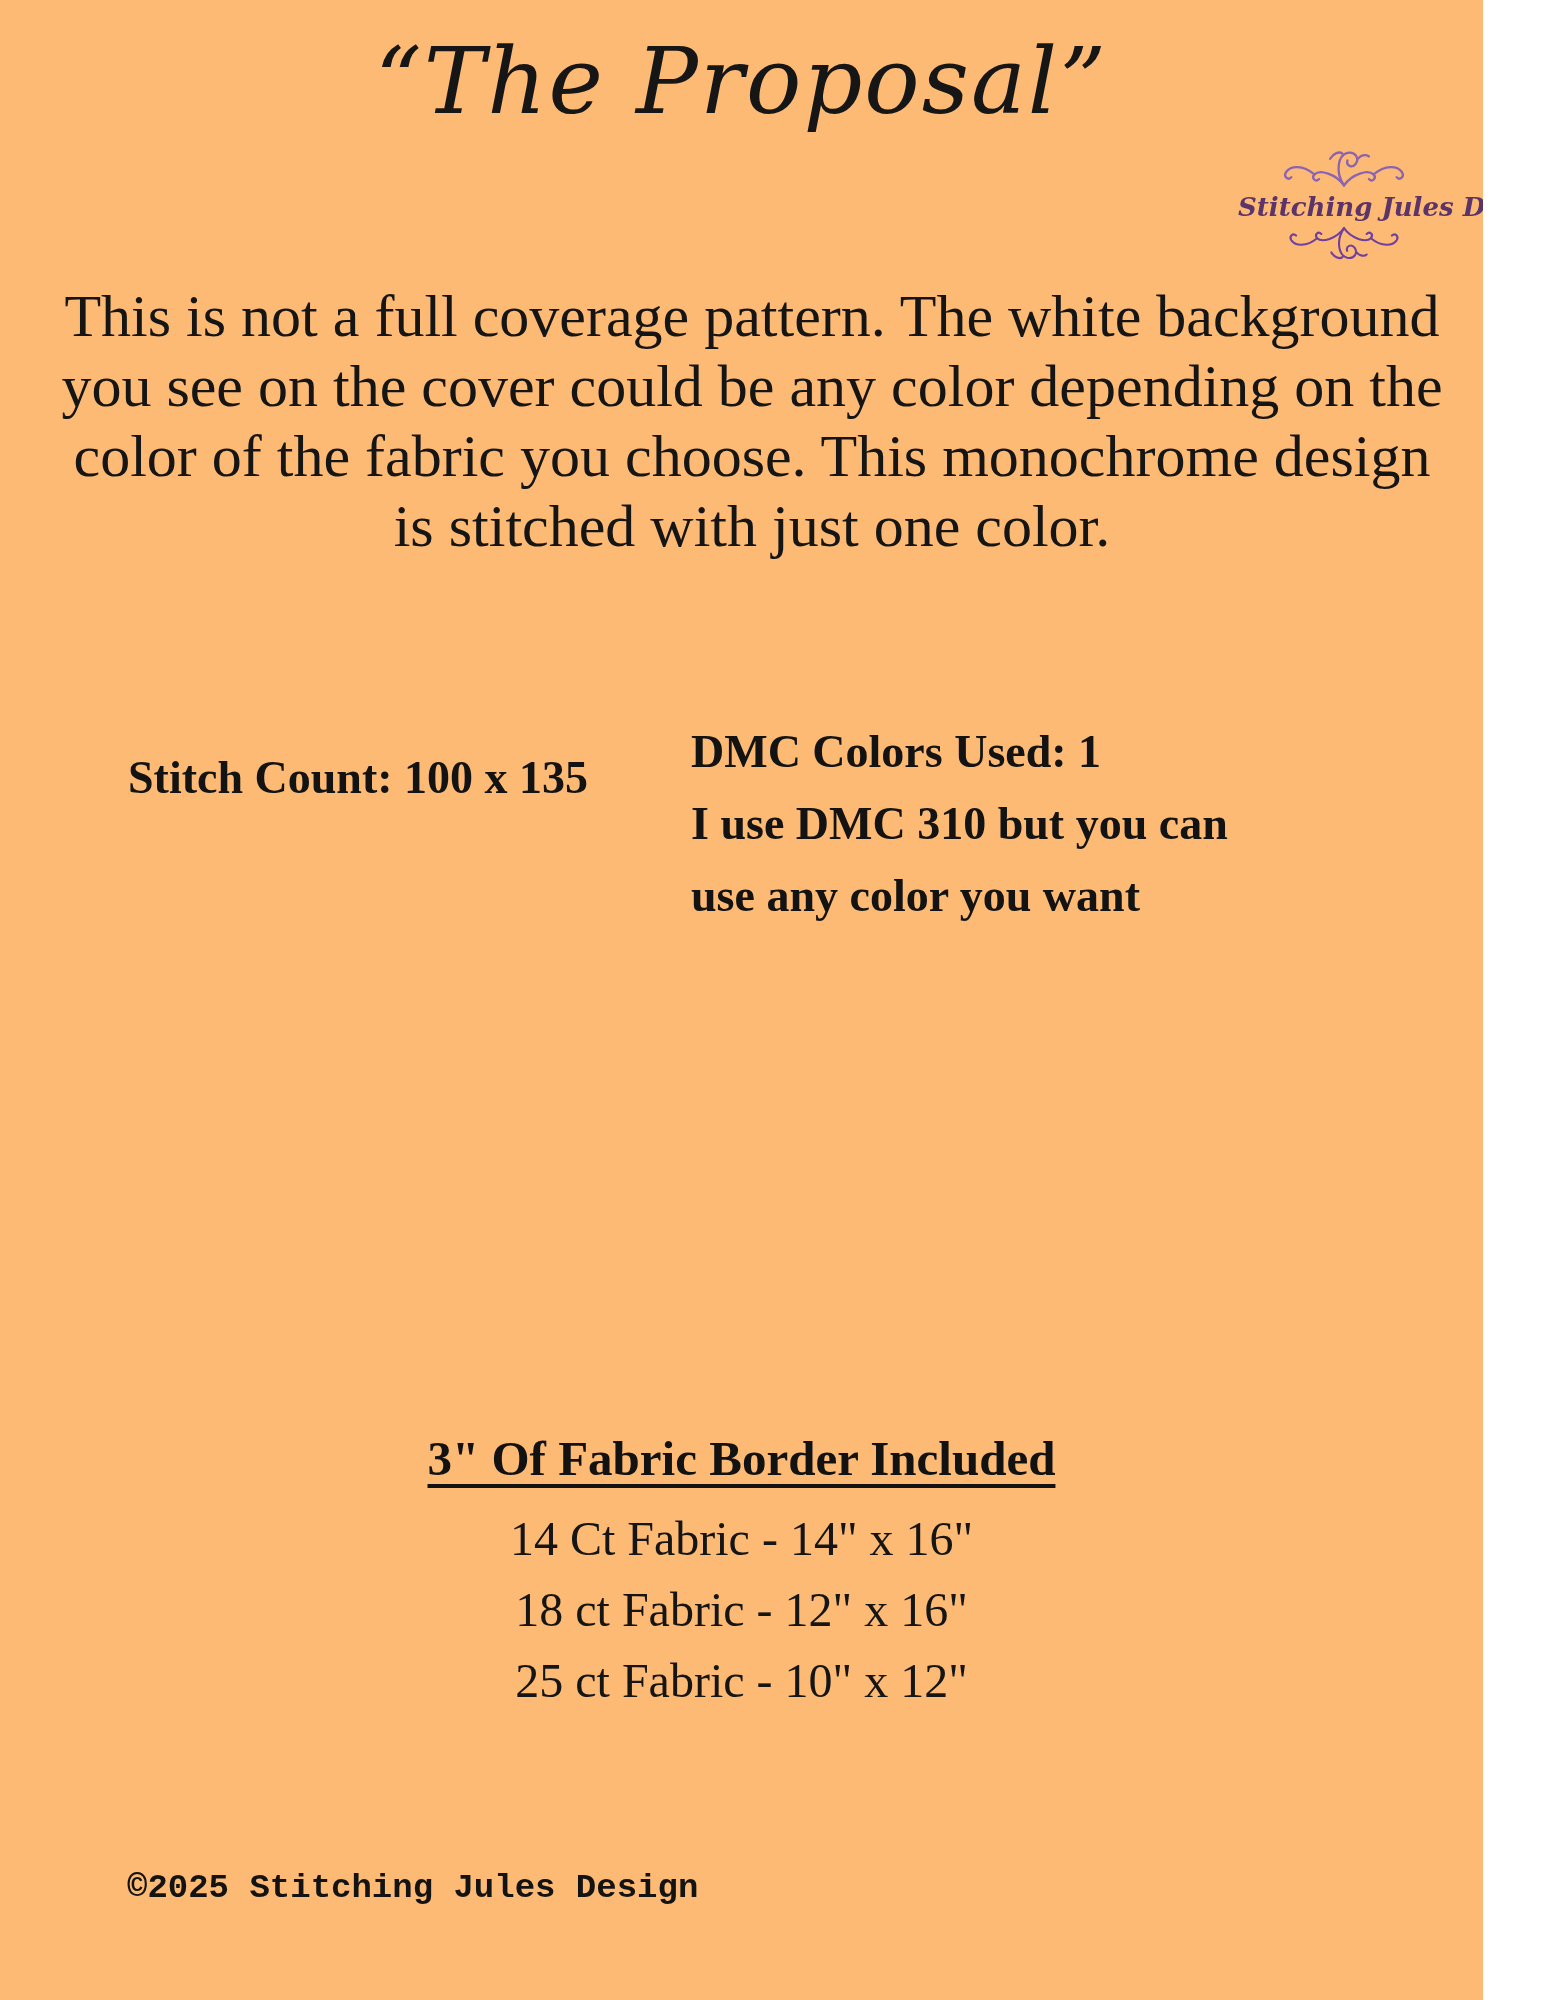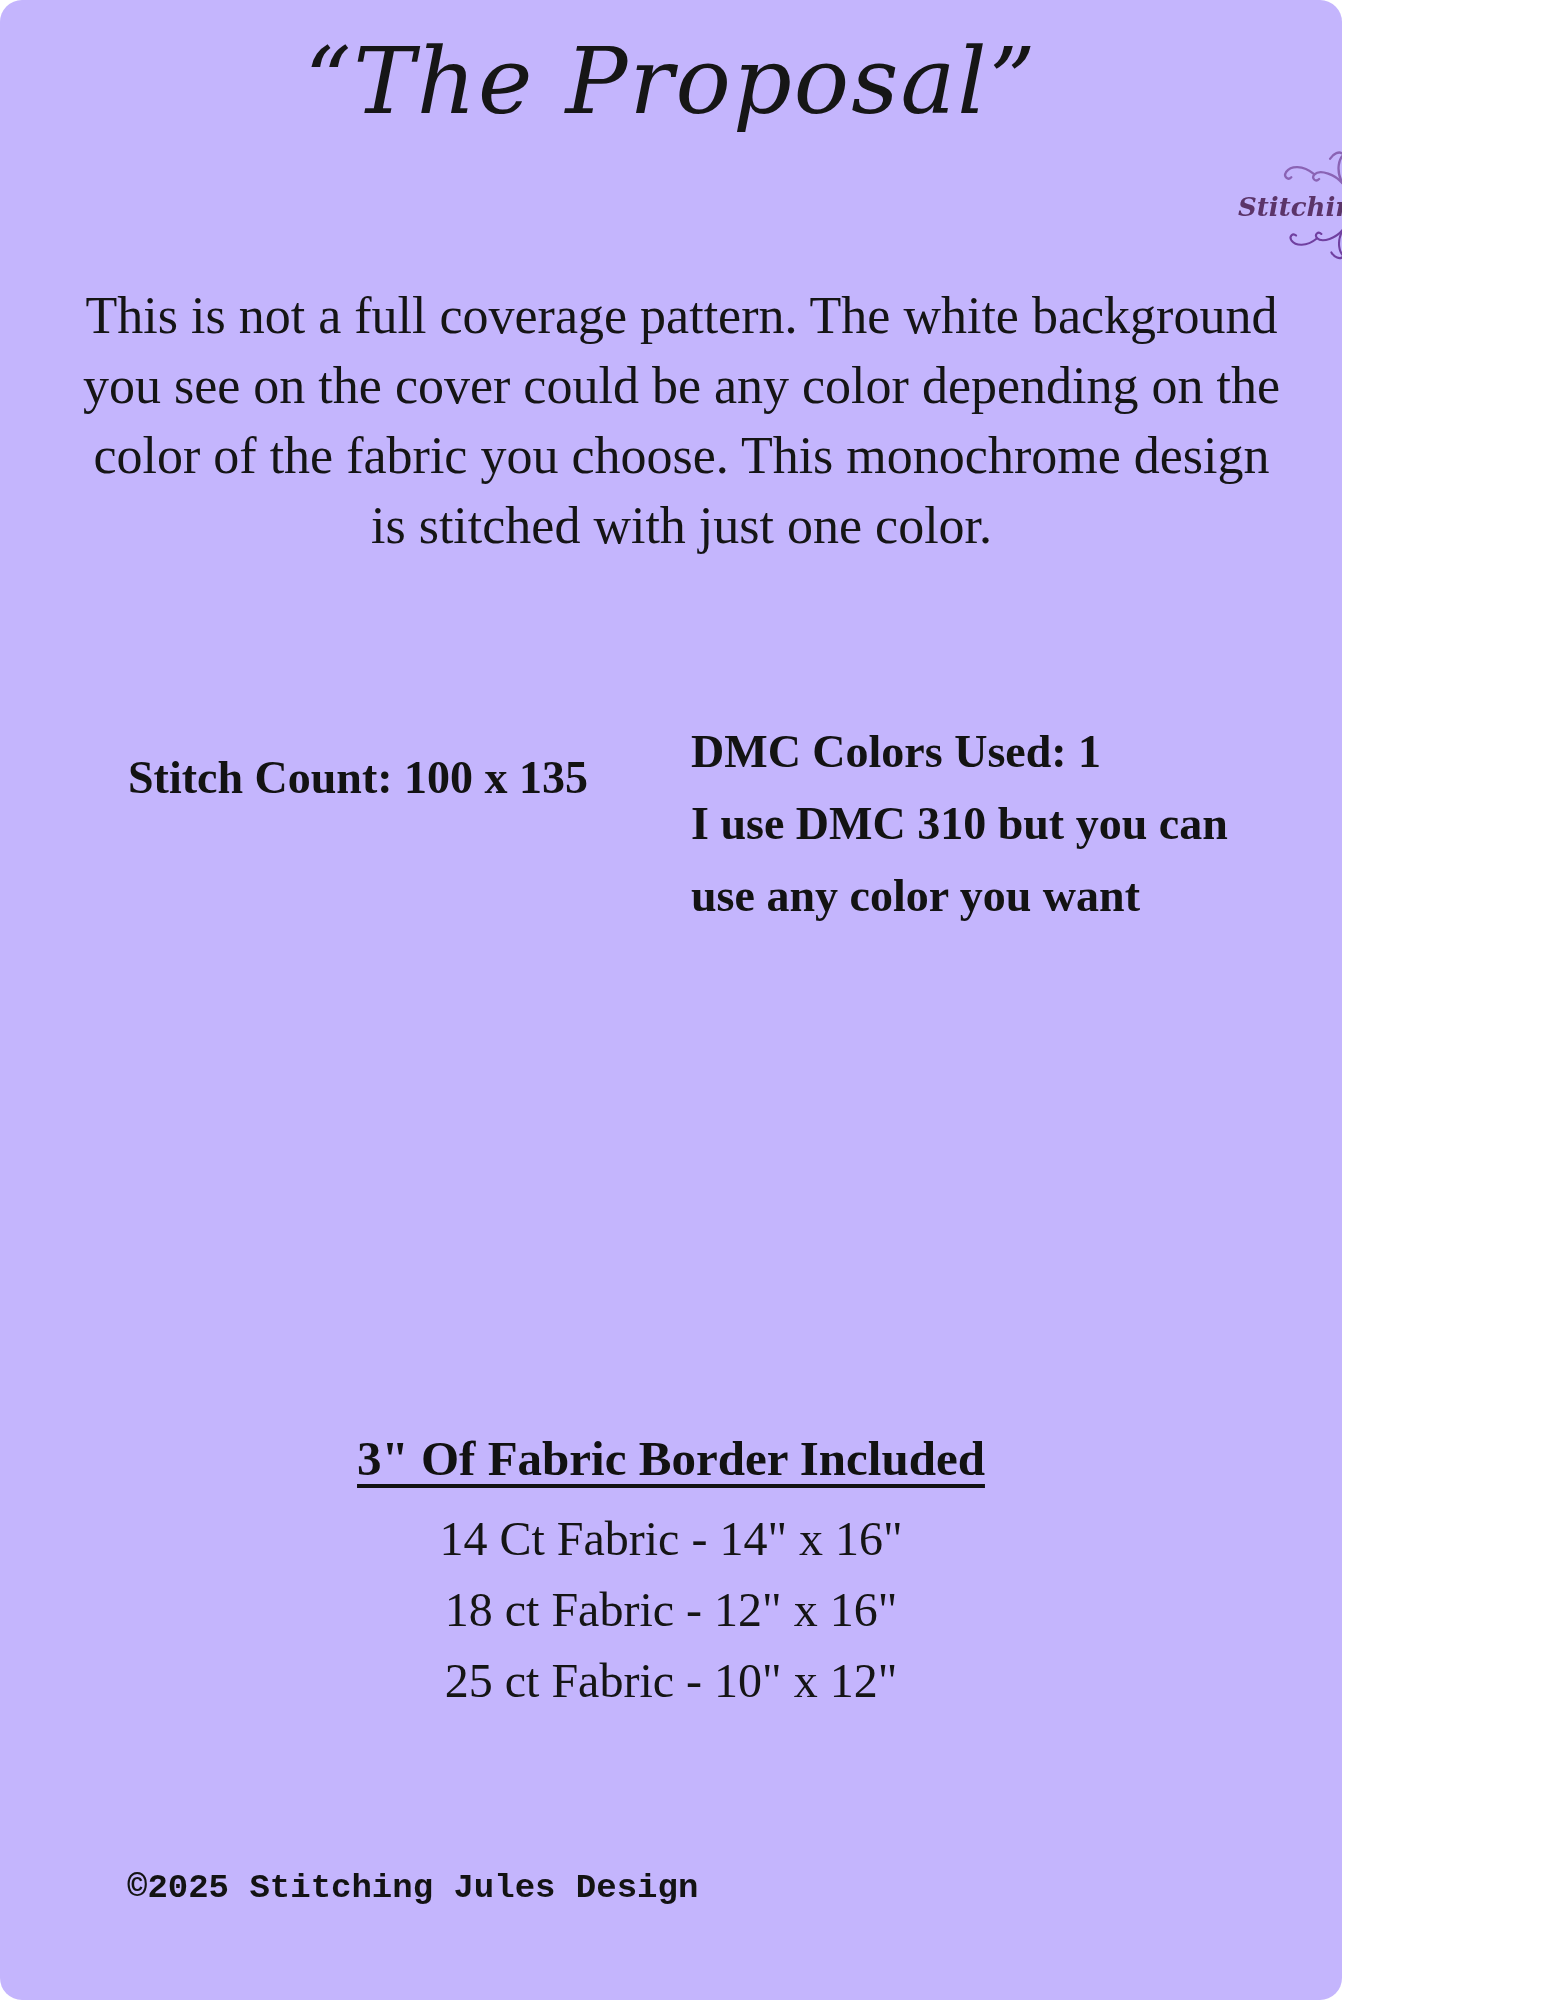--- a/index.html
+++ b/index.html
@@ -1,25 +1,24 @@
 <!DOCTYPE html>
 <html><head>
 <meta charset="utf-8">
 <style>
   * { margin: 0; padding: 0; box-sizing: border-box; }
   html, body { background: #ffffff; }
   .page {
     position: relative;
-    width: 1342px;
+    width: 1483px;
     height: 2000px;
-    background: #c4b5fd;
+    background: #fdba74;
     overflow: hidden;
     font-family: "Liberation Serif", "DejaVu Serif", serif;
     color: #111111;
-    border-radius: 22px;
   }
 
   
   .title {
     position: absolute;
     top: 28px;
     left: 0;
     right: 0;
     text-align: center;
     font-family: "DejaVu Serif", serif;
@@ -52,21 +51,21 @@
     white-space: nowrap;
   }
 
   
   .intro {
     position: absolute;
     top: 281px;
     left: 0;
     right: 0;
     text-align: center;
-    font-size: 52px;
+    font-size: 60px;
     line-height: 70px;
     color: #151515;
     margin-left: 21px;
   }
 
   
   .stitch-count {
     position: absolute;
     top: 751px;
     left: 128px;

